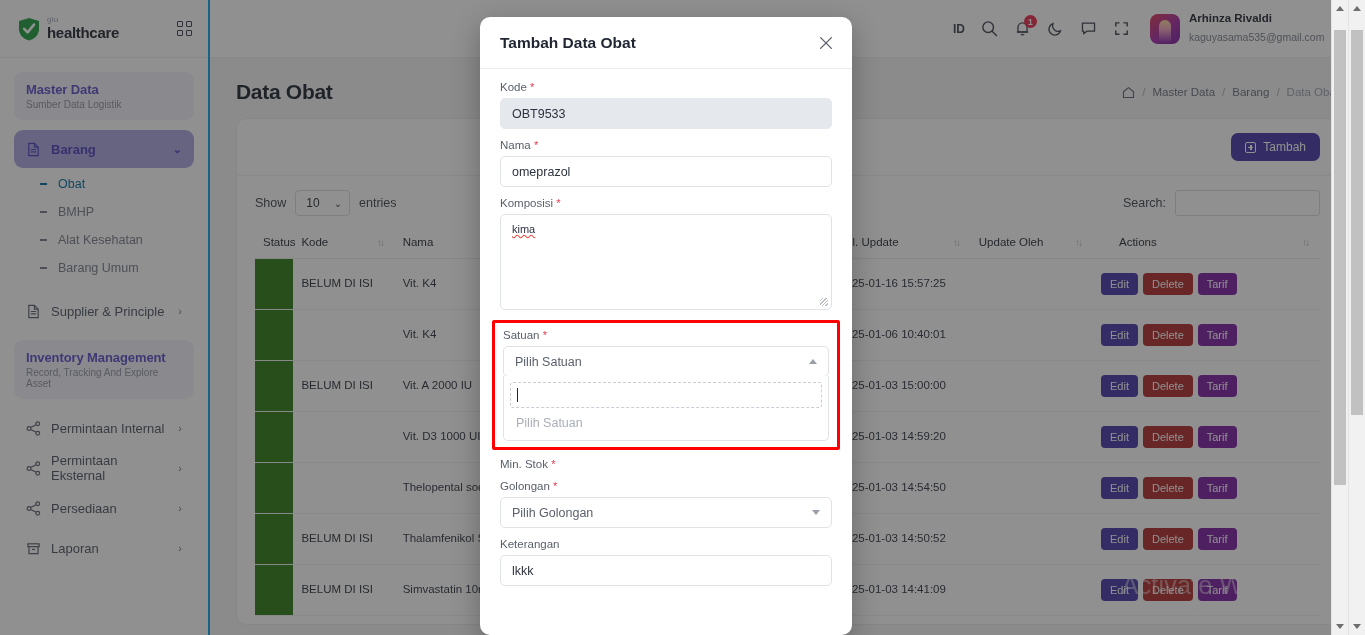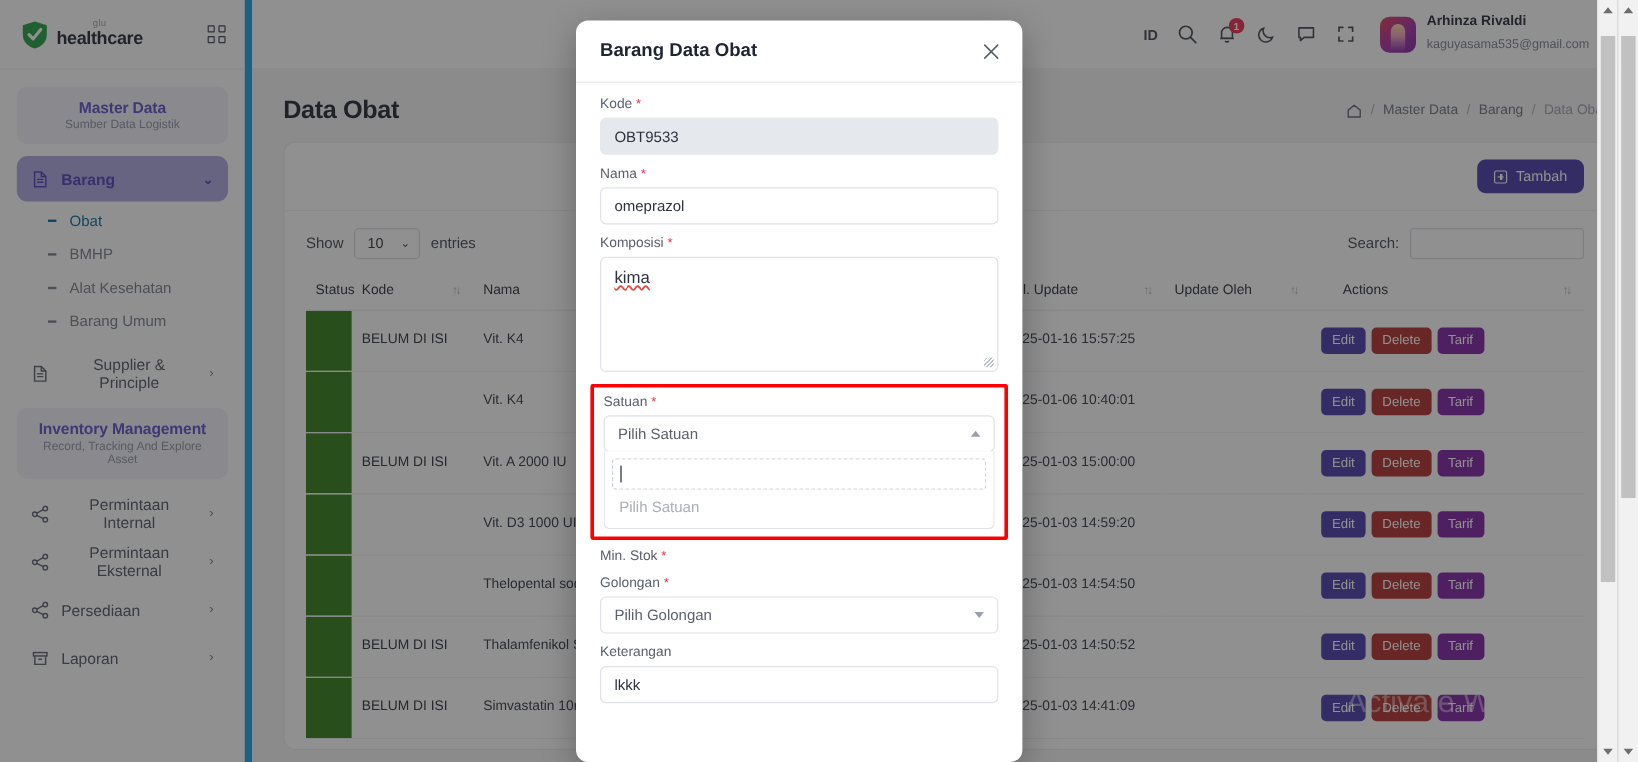--- a/index.html
+++ b/index.html
@@ -19,22 +19,22 @@
   #page {
     position: absolute; inset: 0;
     display: flex;
     background: #f4f5f7;
   }
 
   
   .sidebar {
     width: 210px; flex: 0 0 210px;
     background: #ffffff;
-    border-right: 6px solid #0ea5e9;
-    display: flex; flex-direction: column; text-align: center;
+    border-right: 2px solid #0ea5e9;
+    display: flex; flex-direction: column;
   }
   .brand-row {
     height: 58px;
     display: flex; align-items: center; justify-content: space-between;
     padding: 0 16px 0 18px;
     border-bottom: 1px solid #eceef1;
   }
   .brand { display: flex; align-items: center; gap: 7px; }
   .brand-mark { width: 22px; height: 24px; display:block; }
   .brand-text { line-height: 1; }
@@ -197,21 +197,21 @@
   .fld-label { font-size:11.5px; color:#595f6b; margin-bottom:5px; display:block; }
   .req { color:#e8384f; font-size:11px; }
   .inp {
     width:100%; height:31px; border:1px solid #dfe2e7; border-radius:5px;
     background:#fff; font-size:12.5px; color:#2d333e; padding: 12px 11px;
     display:flex; align-items:center; font-family:inherit;
   }
   .inp.readonly { background:#e5e8ed; border-color:#e5e8ed; }
   .txtarea {
     width:100%; height:96px; border:1px solid #dfe2e7; border-radius:5px;
-    background:#fff; font-size:14px; color:#2d333e; padding: 8px 11px;
+    background:#fff; font-size:11px; color:#2d333e; padding: 8px 11px;
     position:relative; overflow:hidden;
   }
   .spell { text-decoration: underline wavy #e4483f; text-decoration-skip-ink: none; }
   .resize-grip { position:absolute; right:3px; bottom:3px; width:8px; height:8px;
     background: repeating-linear-gradient(135deg, transparent 0 1.5px, #b9bec6 1.5px 2.5px); }
 
   .sel {
     width:100%; height:31px; border:1px solid #dfe2e7; border-radius:5px;
     background:#fff; font-size:12.5px; color:#5b616c; padding: 0 11px;
     display:flex; align-items:center; justify-content:space-between; cursor:pointer;
@@ -656,21 +656,21 @@
     <div class="watermark">
       <div class="wm1">Activate Windows</div>
       <div class="wm2">Go to Settings to activate Windows.</div>
     </div>
   </div>
 
   <div id="dim"></div>
 
   <div class="modal">
     <div class="modal-head">
-      <div class="modal-title">Barang Data Obat</div>
+      <div class="modal-title">Tambah Data Obat</div>
       <svg class="close-x" viewBox="0 0 16 16">
         <path d="M2.6 2.6 L13.4 13.4 M13.4 2.6 L2.6 13.4" stroke="#5a606b" stroke-width="1.3" stroke-linecap="round"></path>
       </svg>
     </div>
 
     <div class="modal-body">
 
       <div class="fld">
         <label class="fld-label">
           <span>Kode</span>

